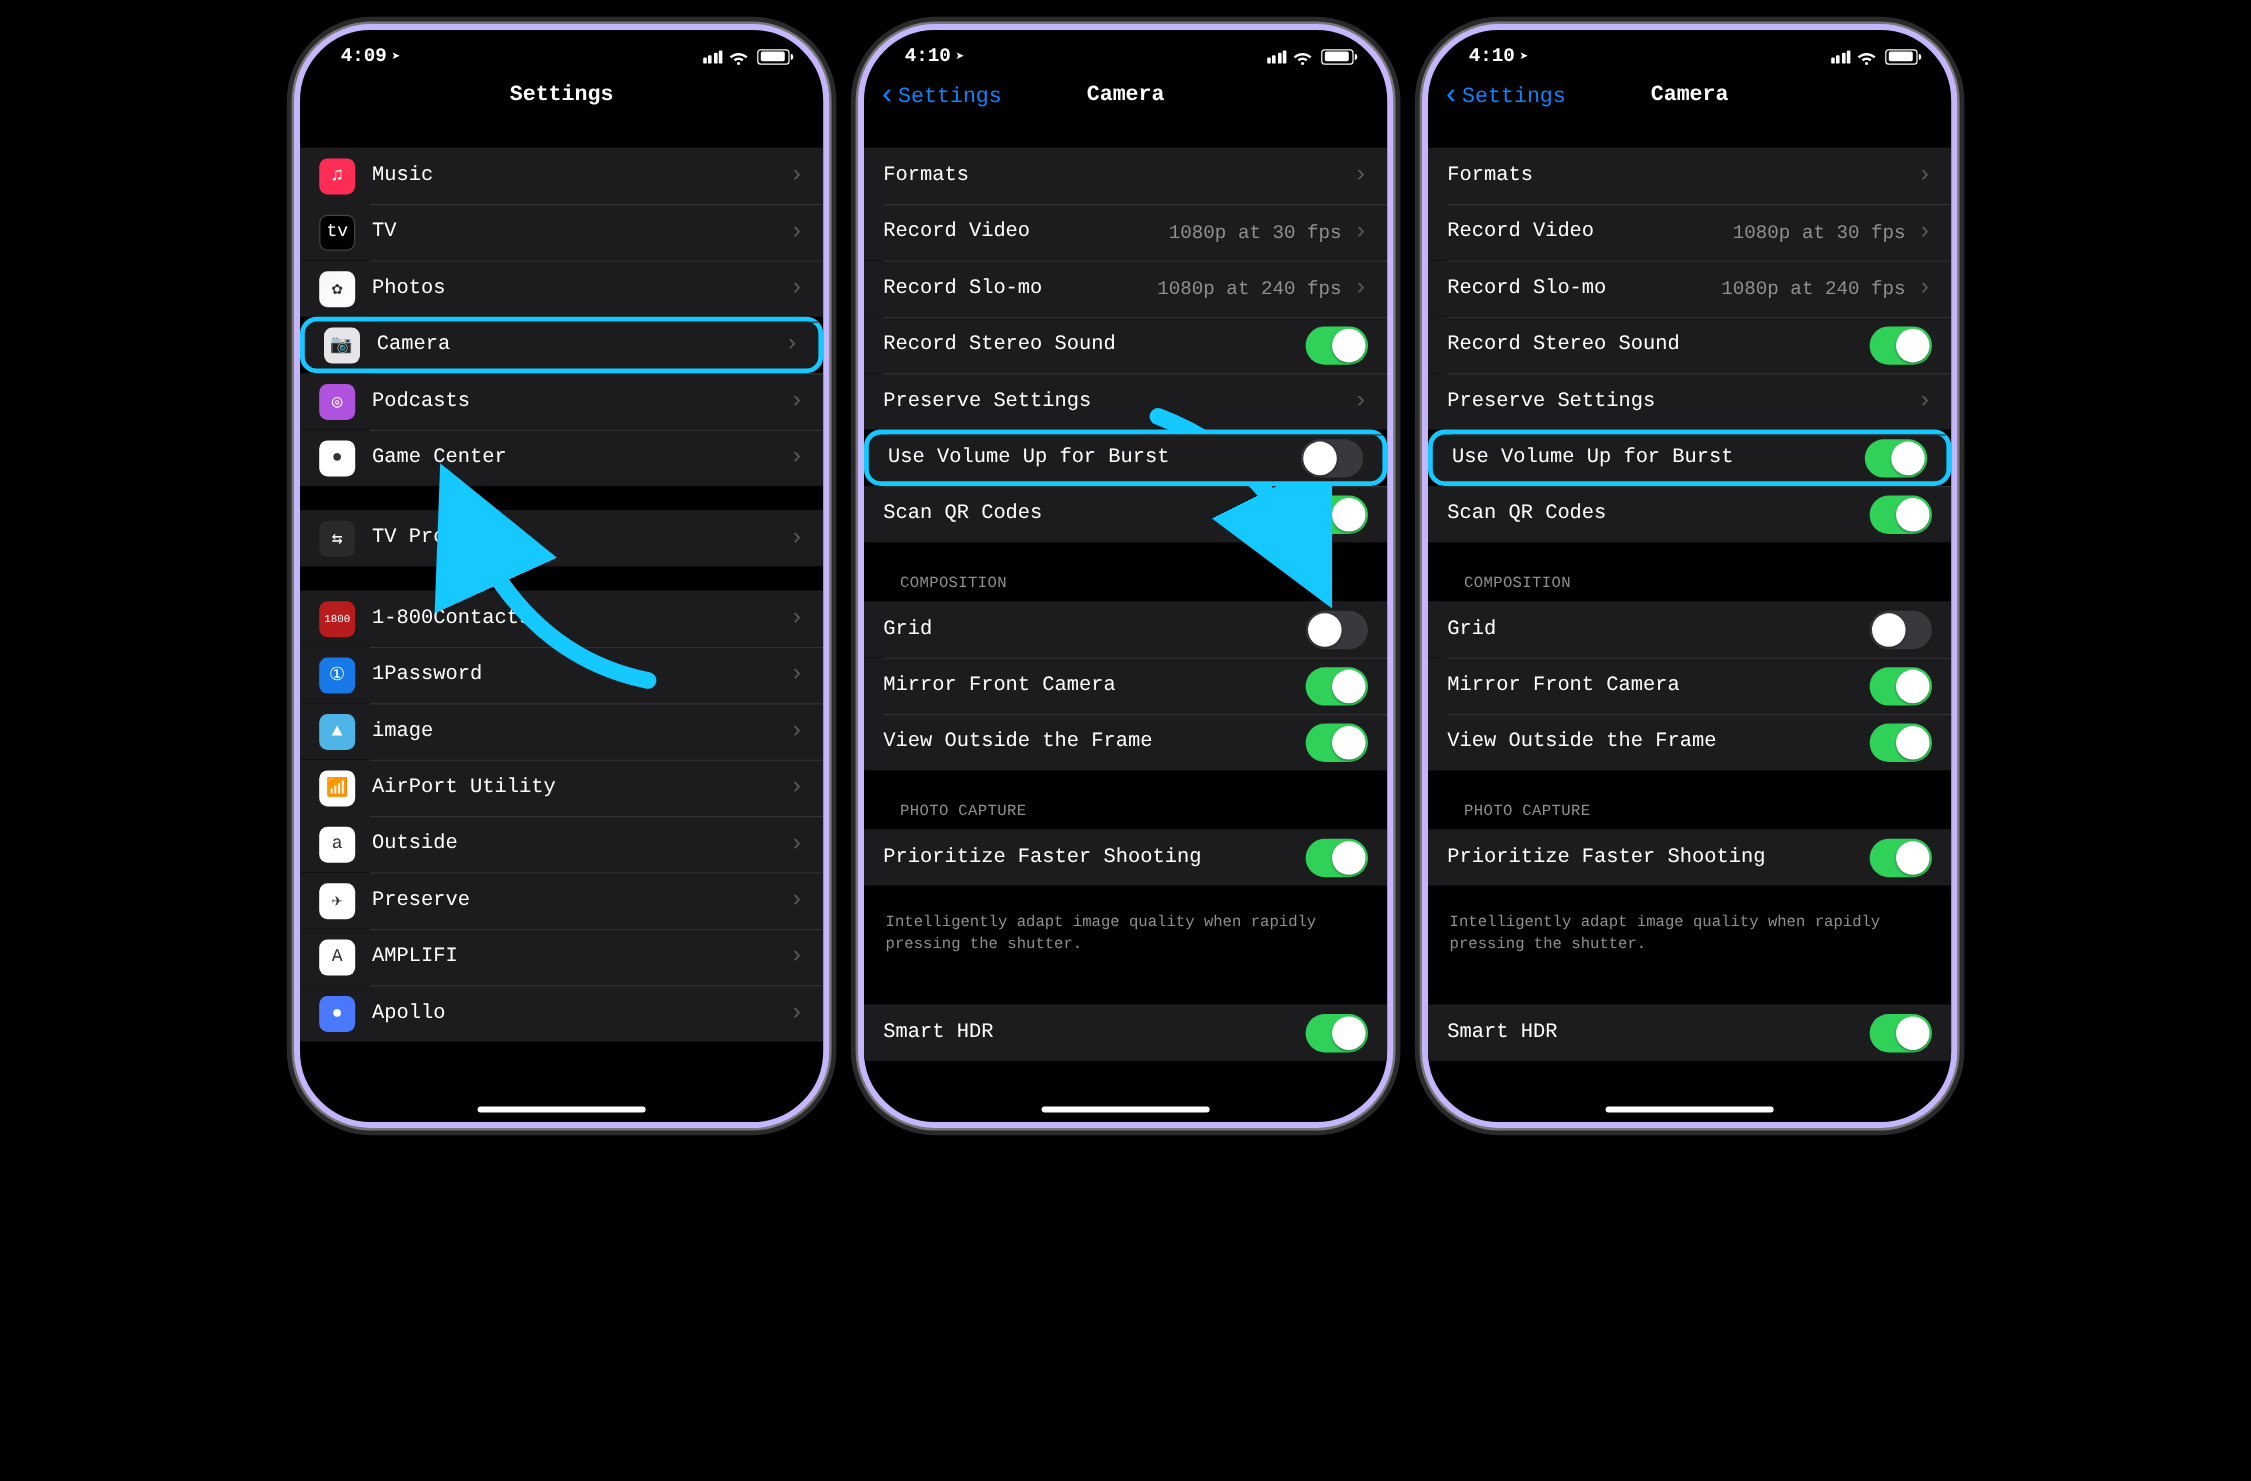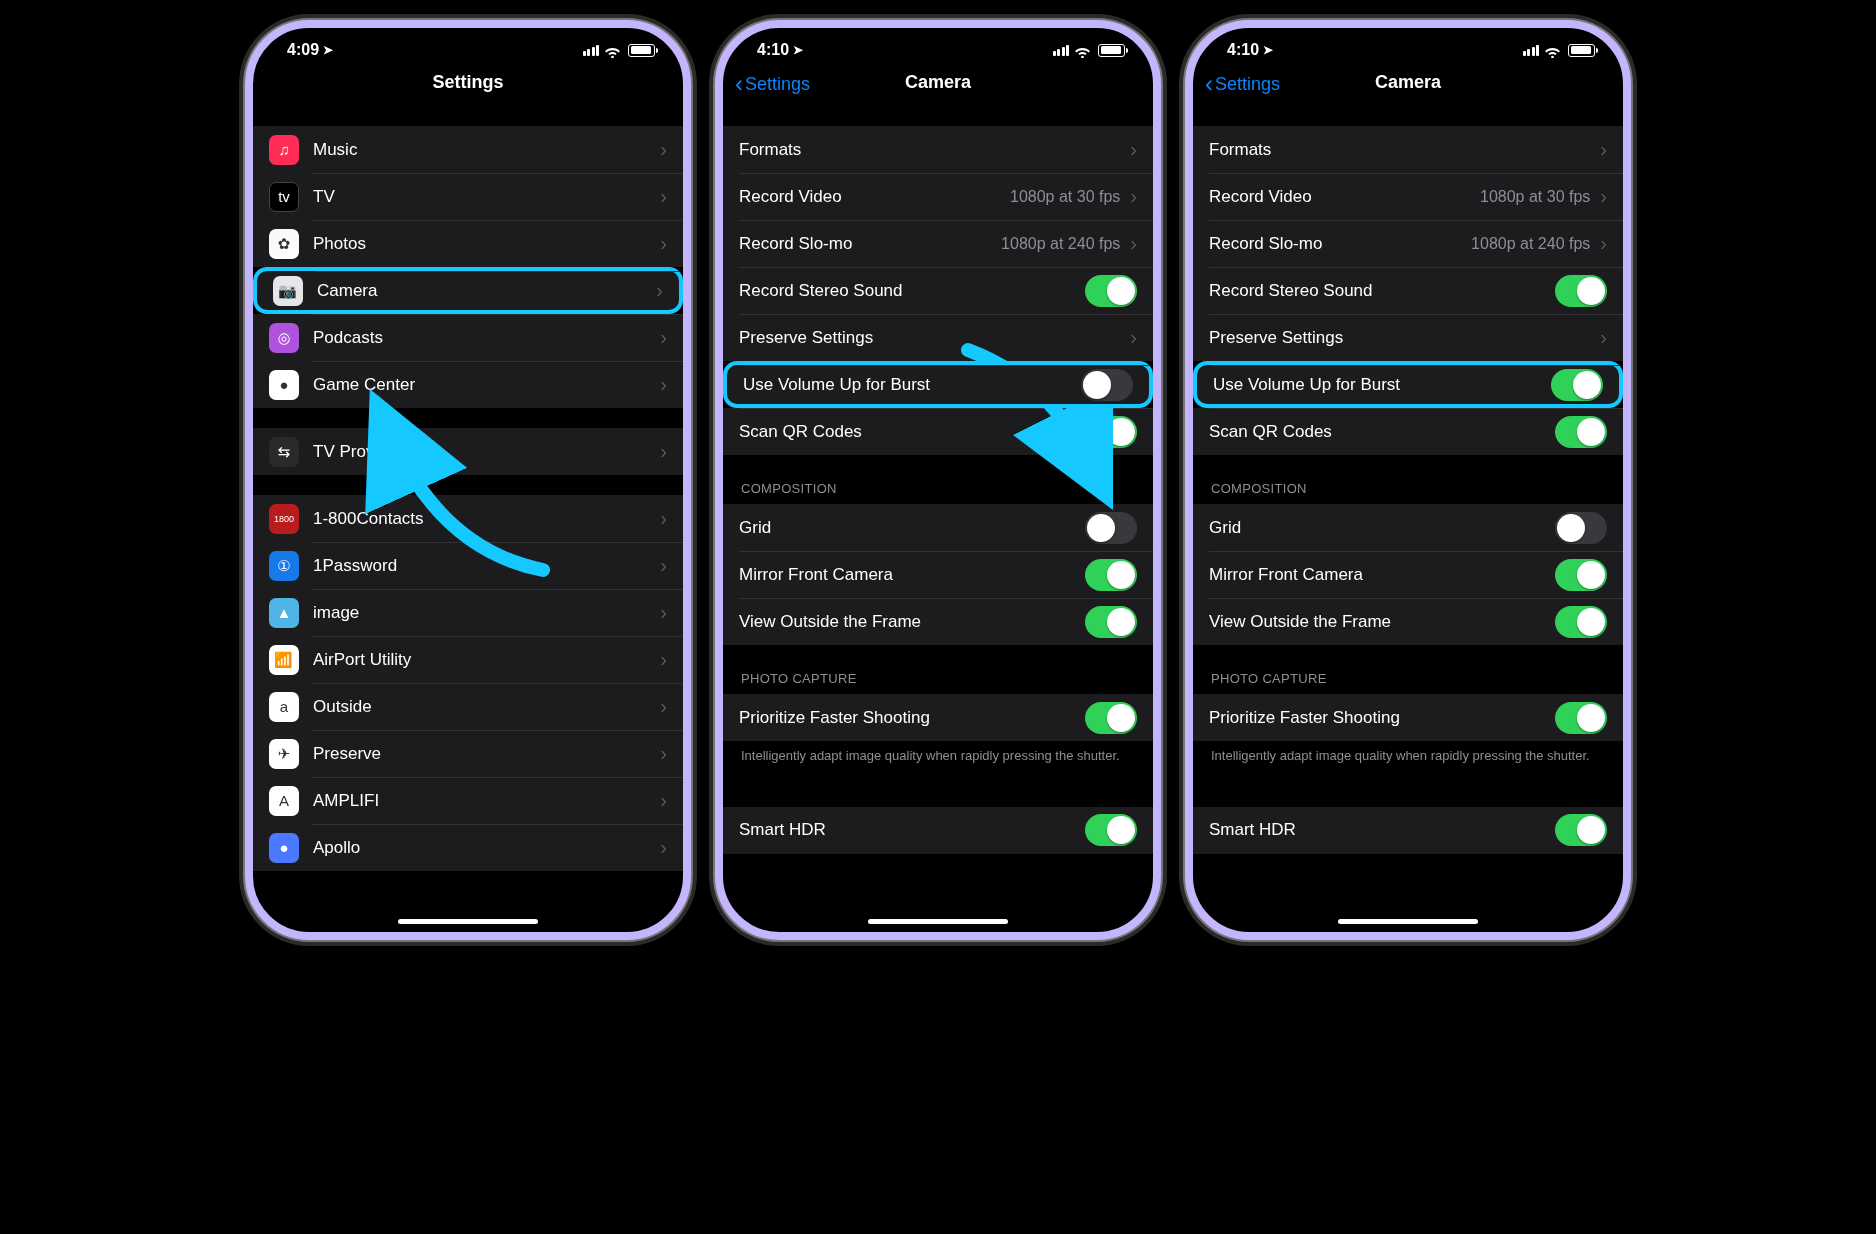--- a/index.html
+++ b/index.html
@@ -15,22 +15,22 @@
     --green: #30d158;
     --gray-toggle: #39393d;
   }
   * { box-sizing:border-box; -webkit-font-smoothing:antialiased; }
   body {
     margin:0; padding:20px; background:#000; font-family:-apple-system, "Helvetica Neue", Arial, sans-serif;
     display:flex; gap:24px; justify-content:center; align-items:flex-start; min-width:1876px; min-height:1234px;
   }
   .phone {
     width:446px; height:920px; background:#000;
-    border:8px solid #c4b5fd; border-radius:64px; box-shadow:0 0 0 2px #777, 0 0 0 6px #2a2a2a;
-    position:relative; overflow:hidden;
+    border:5px solid #c4b5fd; border-radius:64px; box-shadow:0 0 0 2px #777, 0 0 0 6px #2a2a2a;
+    position:relative; overflow:hidden;font-family:Liberation Mono, monospace;
   }
   .notch {
     position:absolute; top:0; left:50%; transform:translateX(-50%);
     width:200px; height:32px; background:#000; border-bottom-left-radius:20px; border-bottom-right-radius:20px;
     z-index:10;
   }
   .screen { position:absolute; inset:0; display:flex; flex-direction:column; color:var(--text); }
   .status-bar {
     height:44px; display:flex; justify-content:space-between; align-items:center;
     padding:0 28px 0 34px; font-size:16px; font-weight:600;
@@ -51,21 +51,21 @@
   .nav-title { font-size:18px; font-weight:600; }
   .nav-back { position:absolute; left:12px; display:flex; align-items:center; gap:2px; color:var(--accent-blue); font-size:18px; }
   .nav-back .chev { font-size:24px; line-height:1; }
 
   .content { flex:1; overflow:hidden; padding-top:6px; position:relative; }
 
   .group { margin:20px 0 0 0; }
   .group.first { margin-top:0; }
   .group-header {
     font-size:13px; color:var(--muted); text-transform:uppercase;
-    padding:6px 18px 8px; letter-spacing:0.3px;
+    padding:6px 30px 8px; letter-spacing:0.3px;
   }
   .row {
     display:flex; align-items:center; background:var(--row-bg);
     min-height:47px; padding:0 16px 0 16px; position:relative;
   }
   .row + .row::before {
     content:""; position:absolute; top:0; left:16px; right:0; height:0.5px; background:var(--sep);
   }
   .settings-list .row + .row::before { left:58px; }
   .row.hl {
@@ -73,21 +73,21 @@
   }
   .row-icon { width:30px; height:30px; border-radius:7px; margin-right:14px; display:flex; align-items:center; justify-content:center; font-size:16px;}
   .row-label { font-size:17px; flex:1; white-space:nowrap; overflow:hidden; text-overflow:ellipsis; }
   .row-value { font-size:16px; color:var(--muted); margin-right:10px; white-space:nowrap; }
   .chevron { color:#5a5a5e; font-size:20px; font-weight:300; }
   .toggle { width:52px; height:32px; border-radius:16px; background:var(--gray-toggle); position:relative; flex-shrink:0; }
   .toggle.on { background:var(--green); }
   .knob { position:absolute; top:2px; width:28px; height:28px; border-radius:50%; background:#fff; transition:none; box-shadow:0 1px 2px rgba(0,0,0,.4);}
   .toggle .knob { left:2px; }
   .toggle.on .knob { left:22px; }
-  .footer-note { font-size:13px; color:var(--muted); padding:6px 18px 0; line-height:1.35; }
+  .footer-note { font-size:13px; color:var(--muted); padding:22px 18px 0; line-height:1.35; }
   .home-ind { position:absolute; bottom:8px; left:50%; transform:translateX(-50%); width:140px; height:5px; background:#fff; border-radius:3px; }
 
   
   .ic-music { background:#ff2d55; } .ic-tv { background:#000; border:1px solid #444;}
   .ic-photos { background:linear-gradient(135deg,#f7f7f7,#fff); }
   .ic-camera { background:#e5e5ea; } .ic-podcasts { background:#af52de; }
   .ic-gc { background:#fff; } .ic-tvp { background:#2a2a2a; }
   .ic-1800 { background:#b91c1c;} .ic-1p { background:#1879e8;} .ic-abode{background:#4fb4e6;}
   .ic-airport{background:#fff;} .ic-amazon{background:#fff;} .ic-american{background:#fff;}
   .ic-amplifi{background:#fff;} .ic-apollo{background:#4a79ff;}

